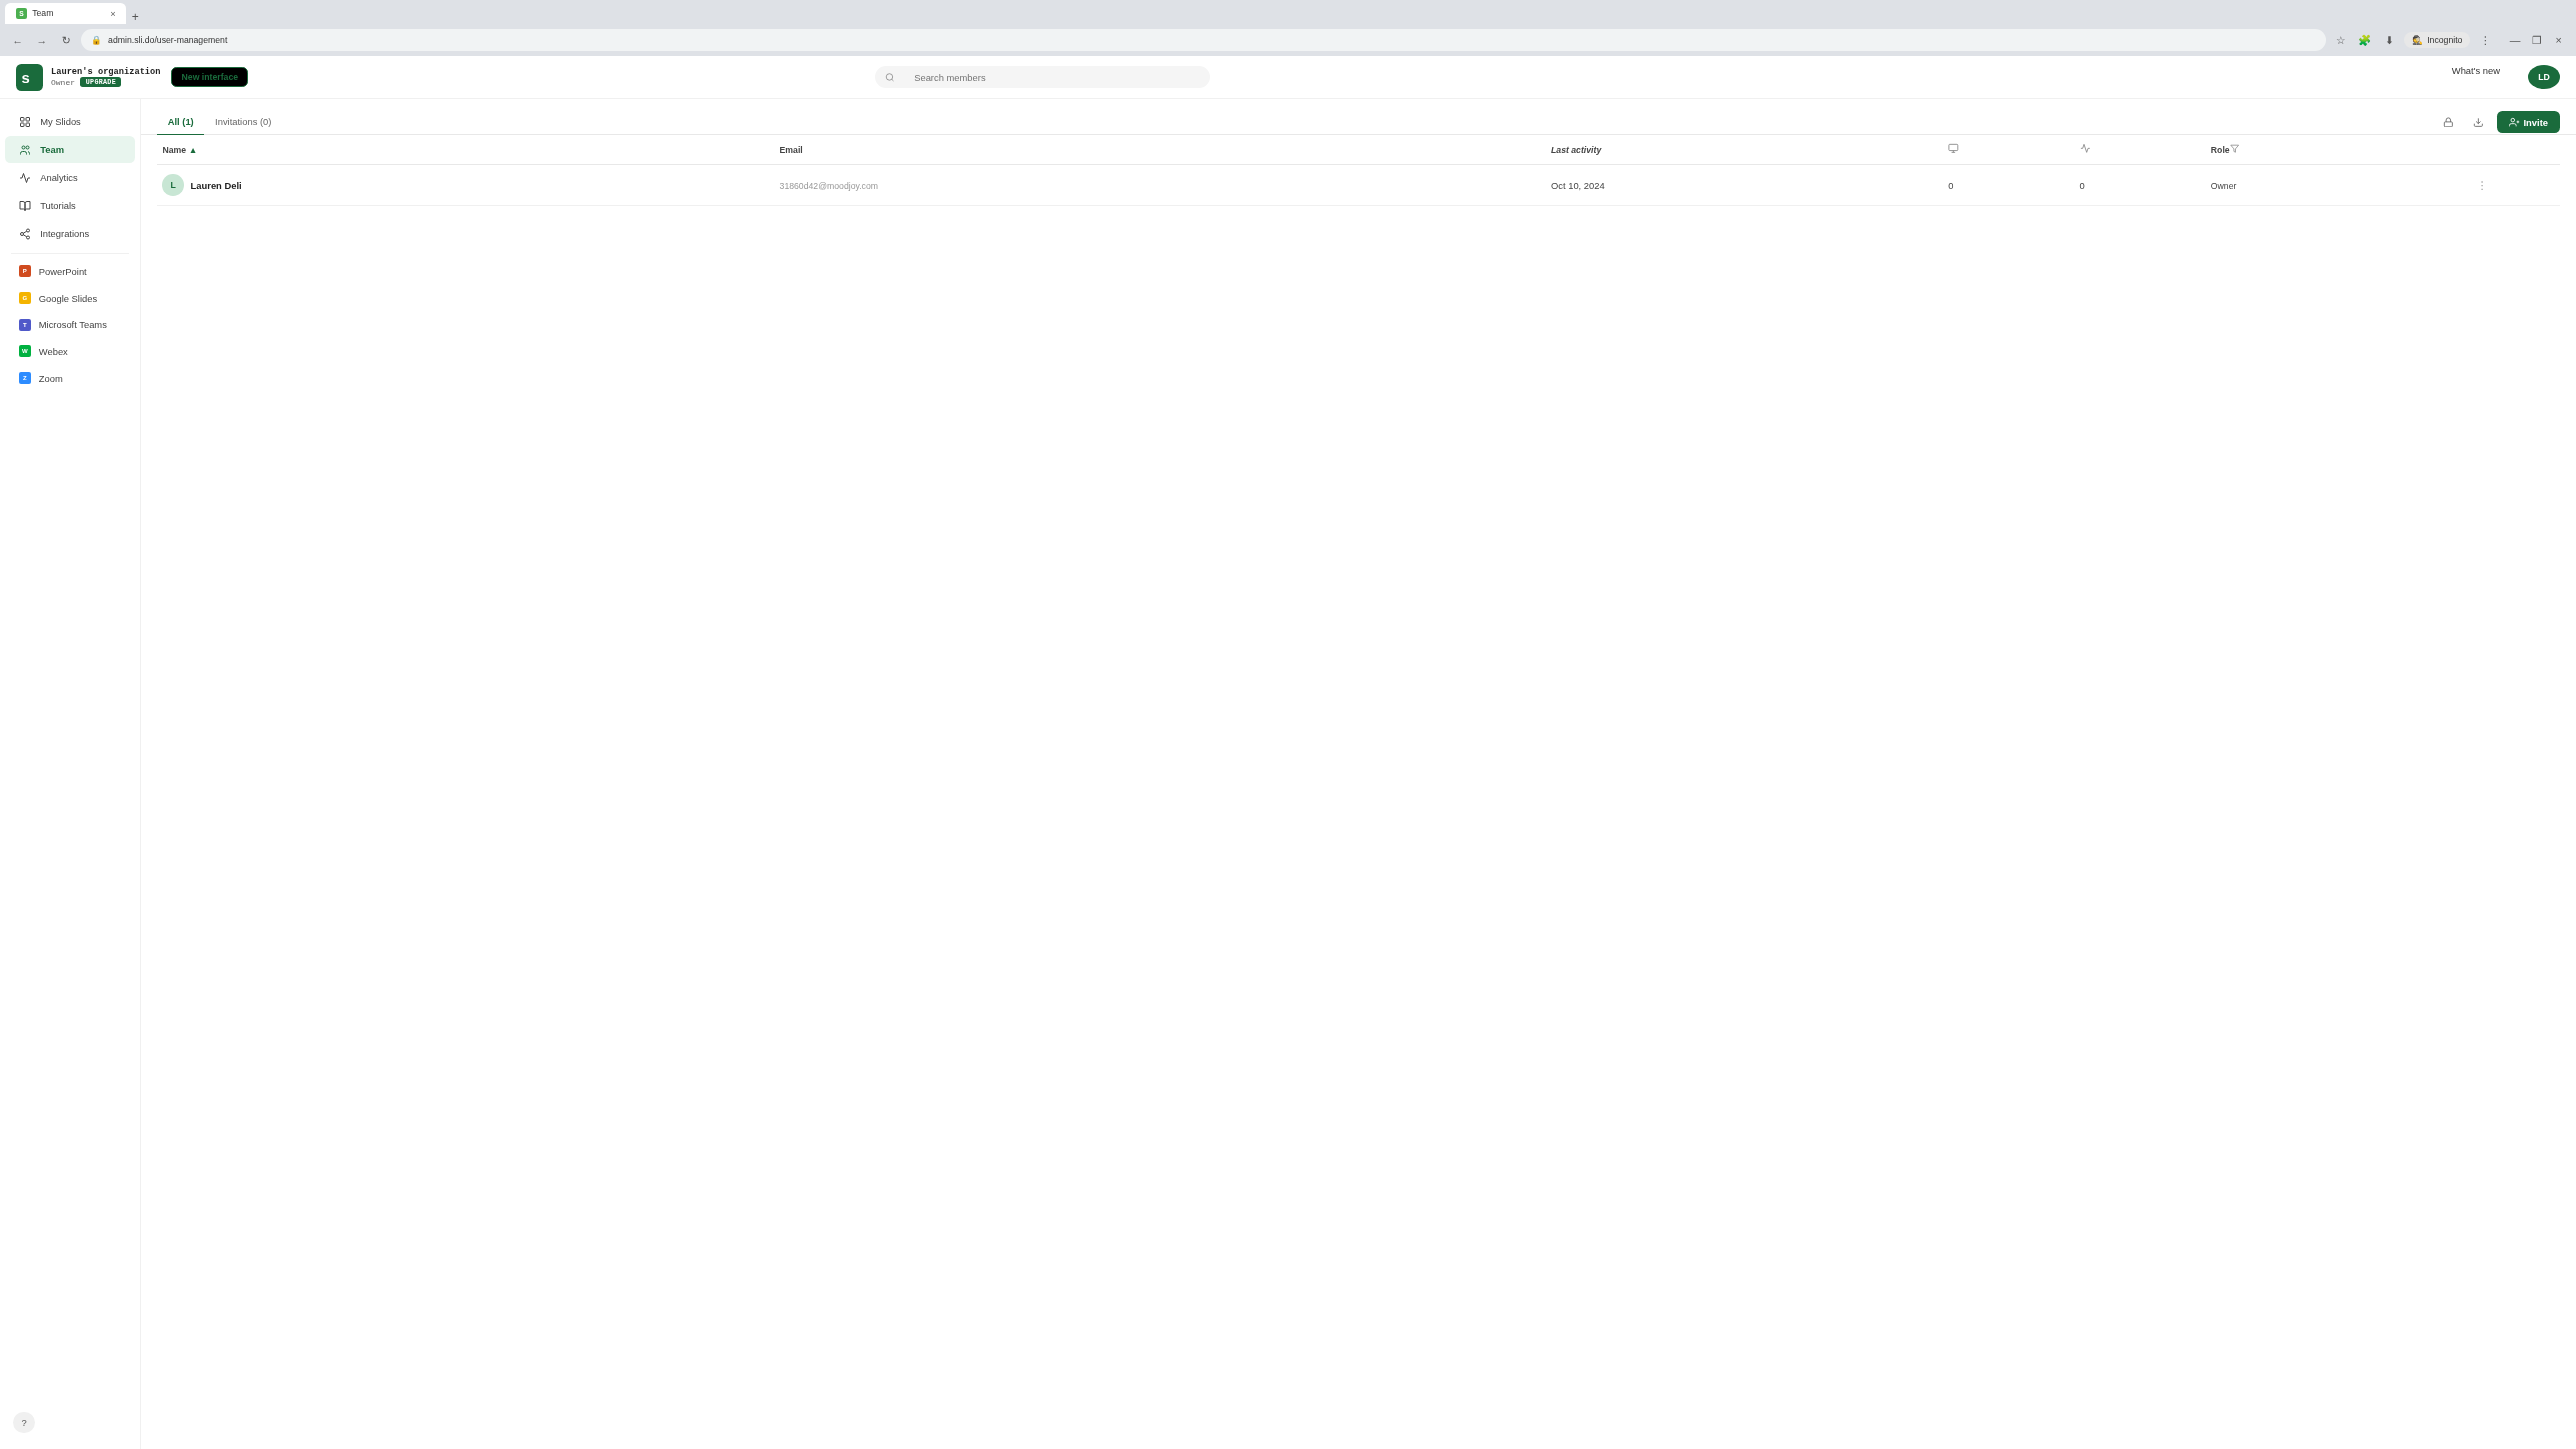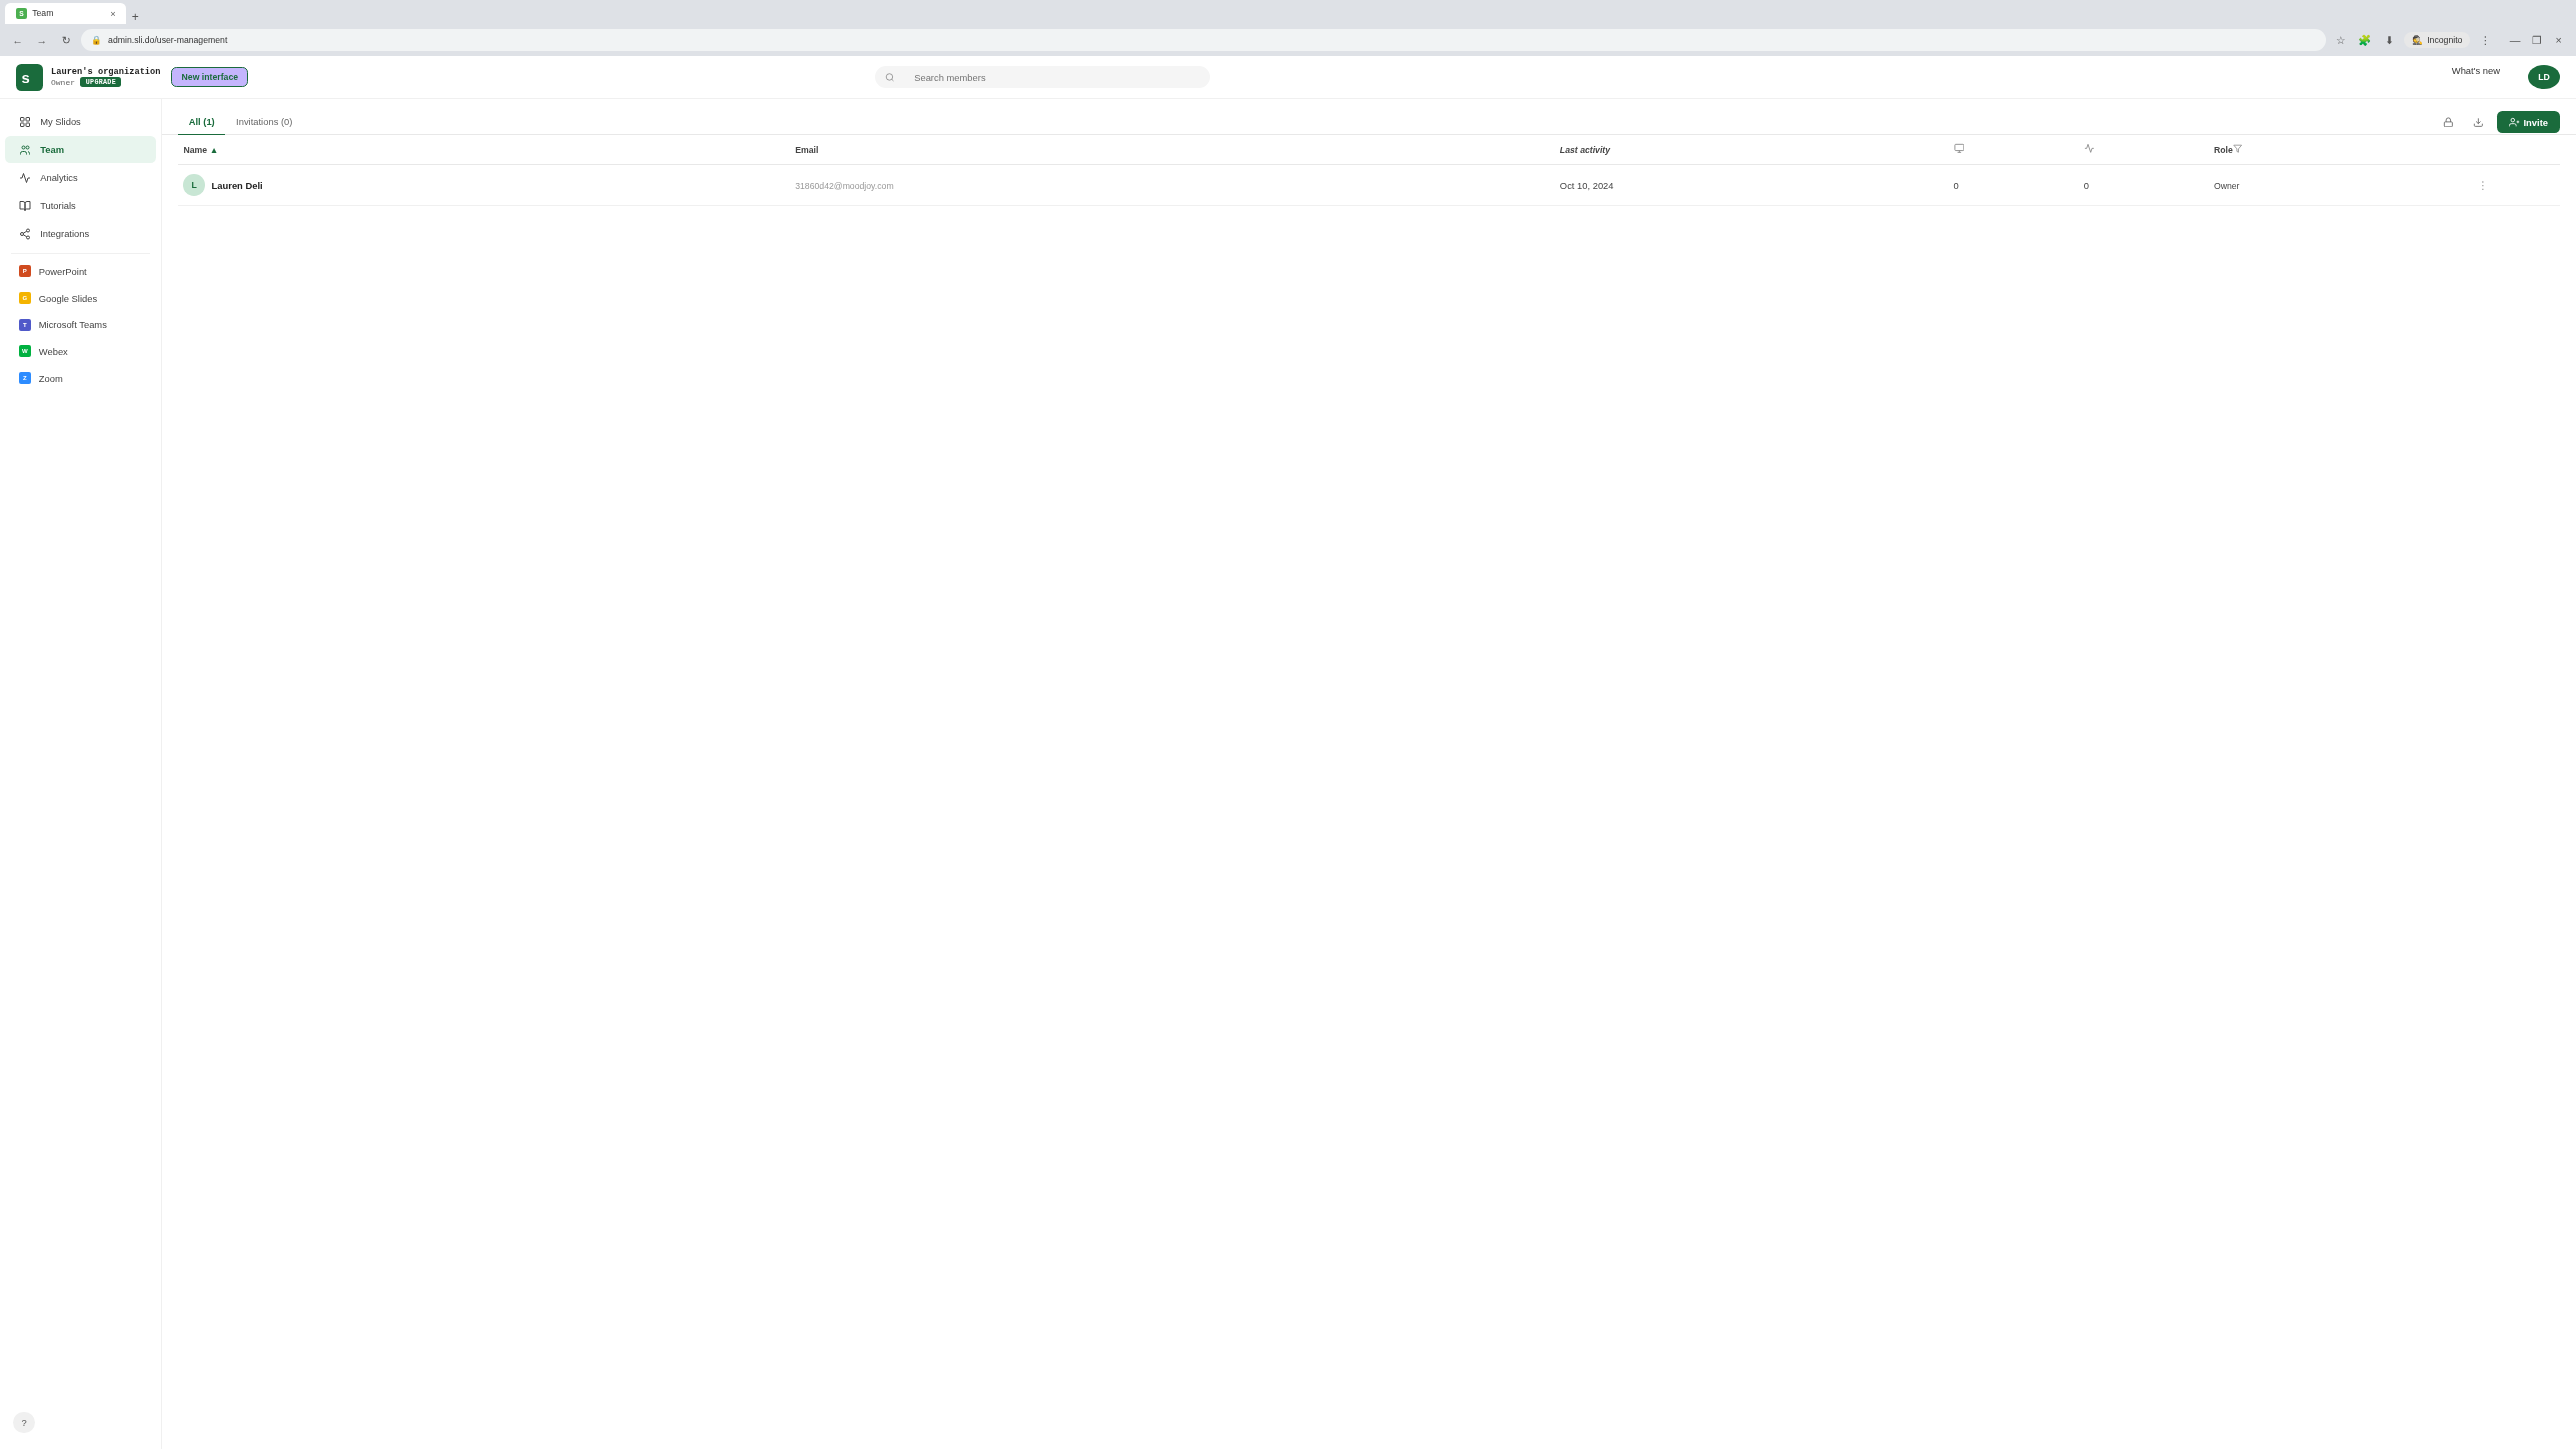--- a/index.html
+++ b/index.html
@@ -23,31 +23,31 @@
     
     .app { display: flex; flex-direction: column; height: calc(100vh - 56px); }
     .app-header { height: 43px; background: #fff; display: flex; align-items: center; padding: 0 16px; border-bottom: 0.7px solid #f0f0f0; gap: 10.7px; }
     .slido-logo { display: flex; align-items: center; gap: 8px; }
     .slido-logo-icon { width: 27px; height: 27px; }
     .org-info { display: flex; flex-direction: column; font-family: Liberation Mono, monospace; }
     .org-name { font-size: 8.7px; font-weight: 600; color: #222; }
     .org-role-row { display: flex; align-items: center; gap: 5.4px; }
     .org-role { font-size: 8px; color: #666; }
     .upgrade-badge { background: #1a6b3c; color: #fff; font-size: 6.7px; font-weight: 700; padding: 1.3px 5.4px; border-radius: 2.7px; letter-spacing: 0.3px; }
-    .new-interface-btn { background: #c4b5fd; border: 1.3px solid #1a6b3c; color: #1a6b3c; font-size: 8.7px; font-weight: 600; padding: 4px 9.4px; border-radius: 5.4px; cursor: pointer; }
+    .new-interface-btn { background: #000000; border: 1.3px solid #1a6b3c; color: #1a6b3c; font-size: 8.7px; font-weight: 600; padding: 4px 9.4px; border-radius: 5.4px; cursor: pointer; }
     .header-search { flex: 1; max-width: 335px; margin: 0 auto; }
     .search-bar { display: flex; align-items: flex-start; gap: 19px; background: #f5f5f5; border-radius: 16px; padding: 5.4px 10.7px; }
     .search-bar input { background: none; border: none; outline: none; font-size: 9.4px; color: #555; width: 100%; }
     .header-right { margin-left: auto; display: flex; align-items: flex-start; gap: 28px; }
     .whats-new-btn { background: none; border: none; font-size: 9.4px; color: #333; cursor: pointer; font-weight: 500; }
     .user-avatar { width: 32px; height: 24px; background: #1a6b3c; border-radius: 50%; display: flex; align-items: center; justify-content: center; color: #fff; font-size: 8.7px; font-weight: 700; cursor: pointer; }
 
     
     .main-layout { display: flex; flex: 1; overflow: hidden; }
-    .sidebar { width: 162px; background: #fff; border-right: 0.7px solid #f0f0f0; padding: 8px 0; flex-shrink: 0; display: flex; flex-direction: column; }
+    .sidebar { width: 141px; background: #fff; border-right: 0.7px solid #f0f0f0; padding: 8px 0; flex-shrink: 0; display: flex; flex-direction: column; }
     .sidebar-nav { flex: 1; }
     .sidebar-item { display: flex; align-items: center; gap: 8px; padding: 6.7px 13.4px; cursor: pointer; border-radius: 5.4px; margin: 1.3px 5.4px; font-size: 9.4px; color: #444; }
     .sidebar-item.active { background: #e8f5ee; color: #1a6b3c; font-weight: 600; }
     .sidebar-icon { width: 13.4px; height: 13.4px; display: flex; align-items: center; justify-content: center; flex-shrink: 0; }
     .sidebar-integration-icon { width: 12px; height: 12px; border-radius: 2.7px; flex-shrink: 0; }
     .sidebar-divider { height: 0.7px; background: #f0f0f0; margin: 5.4px 10.7px; }
     .sidebar-bottom { padding: 8px 13.4px; }
     .help-btn { width: 21.5px; height: 21.5px; border-radius: 50%; background: #f0f0f0; border: none; cursor: pointer; display: flex; align-items: center; justify-content: center; font-size: 9.4px; color: #555; }
 
     

